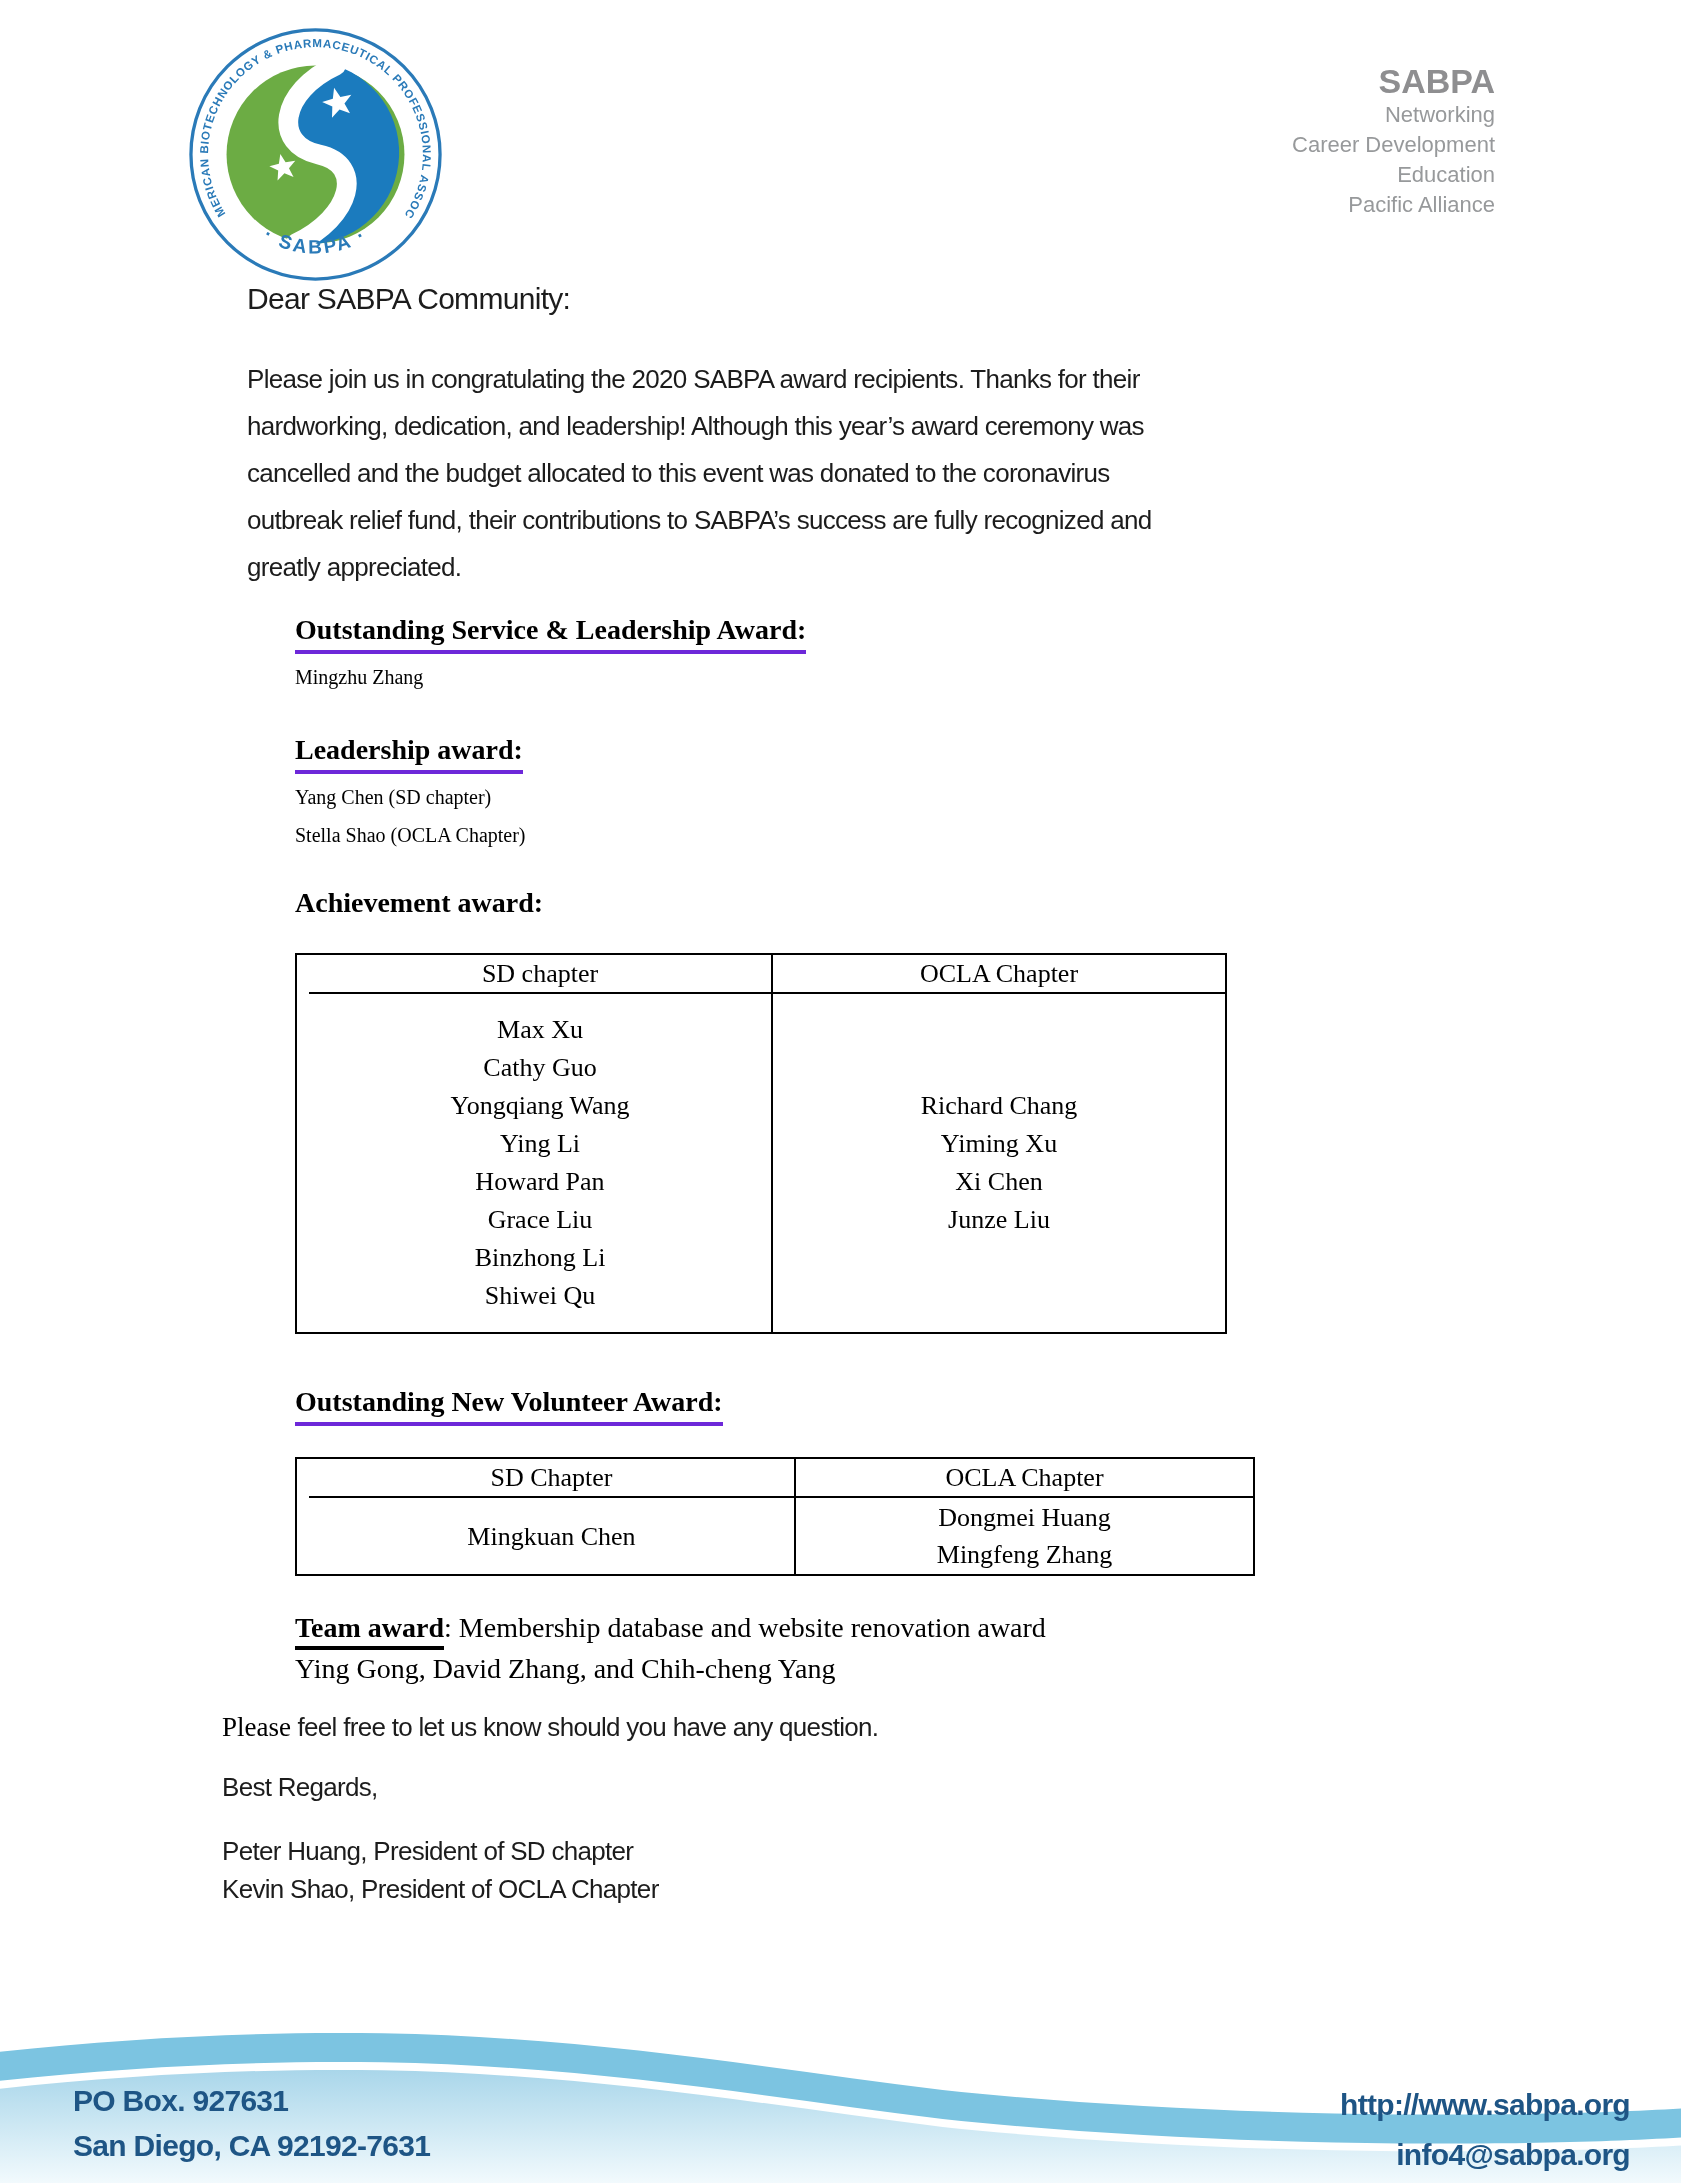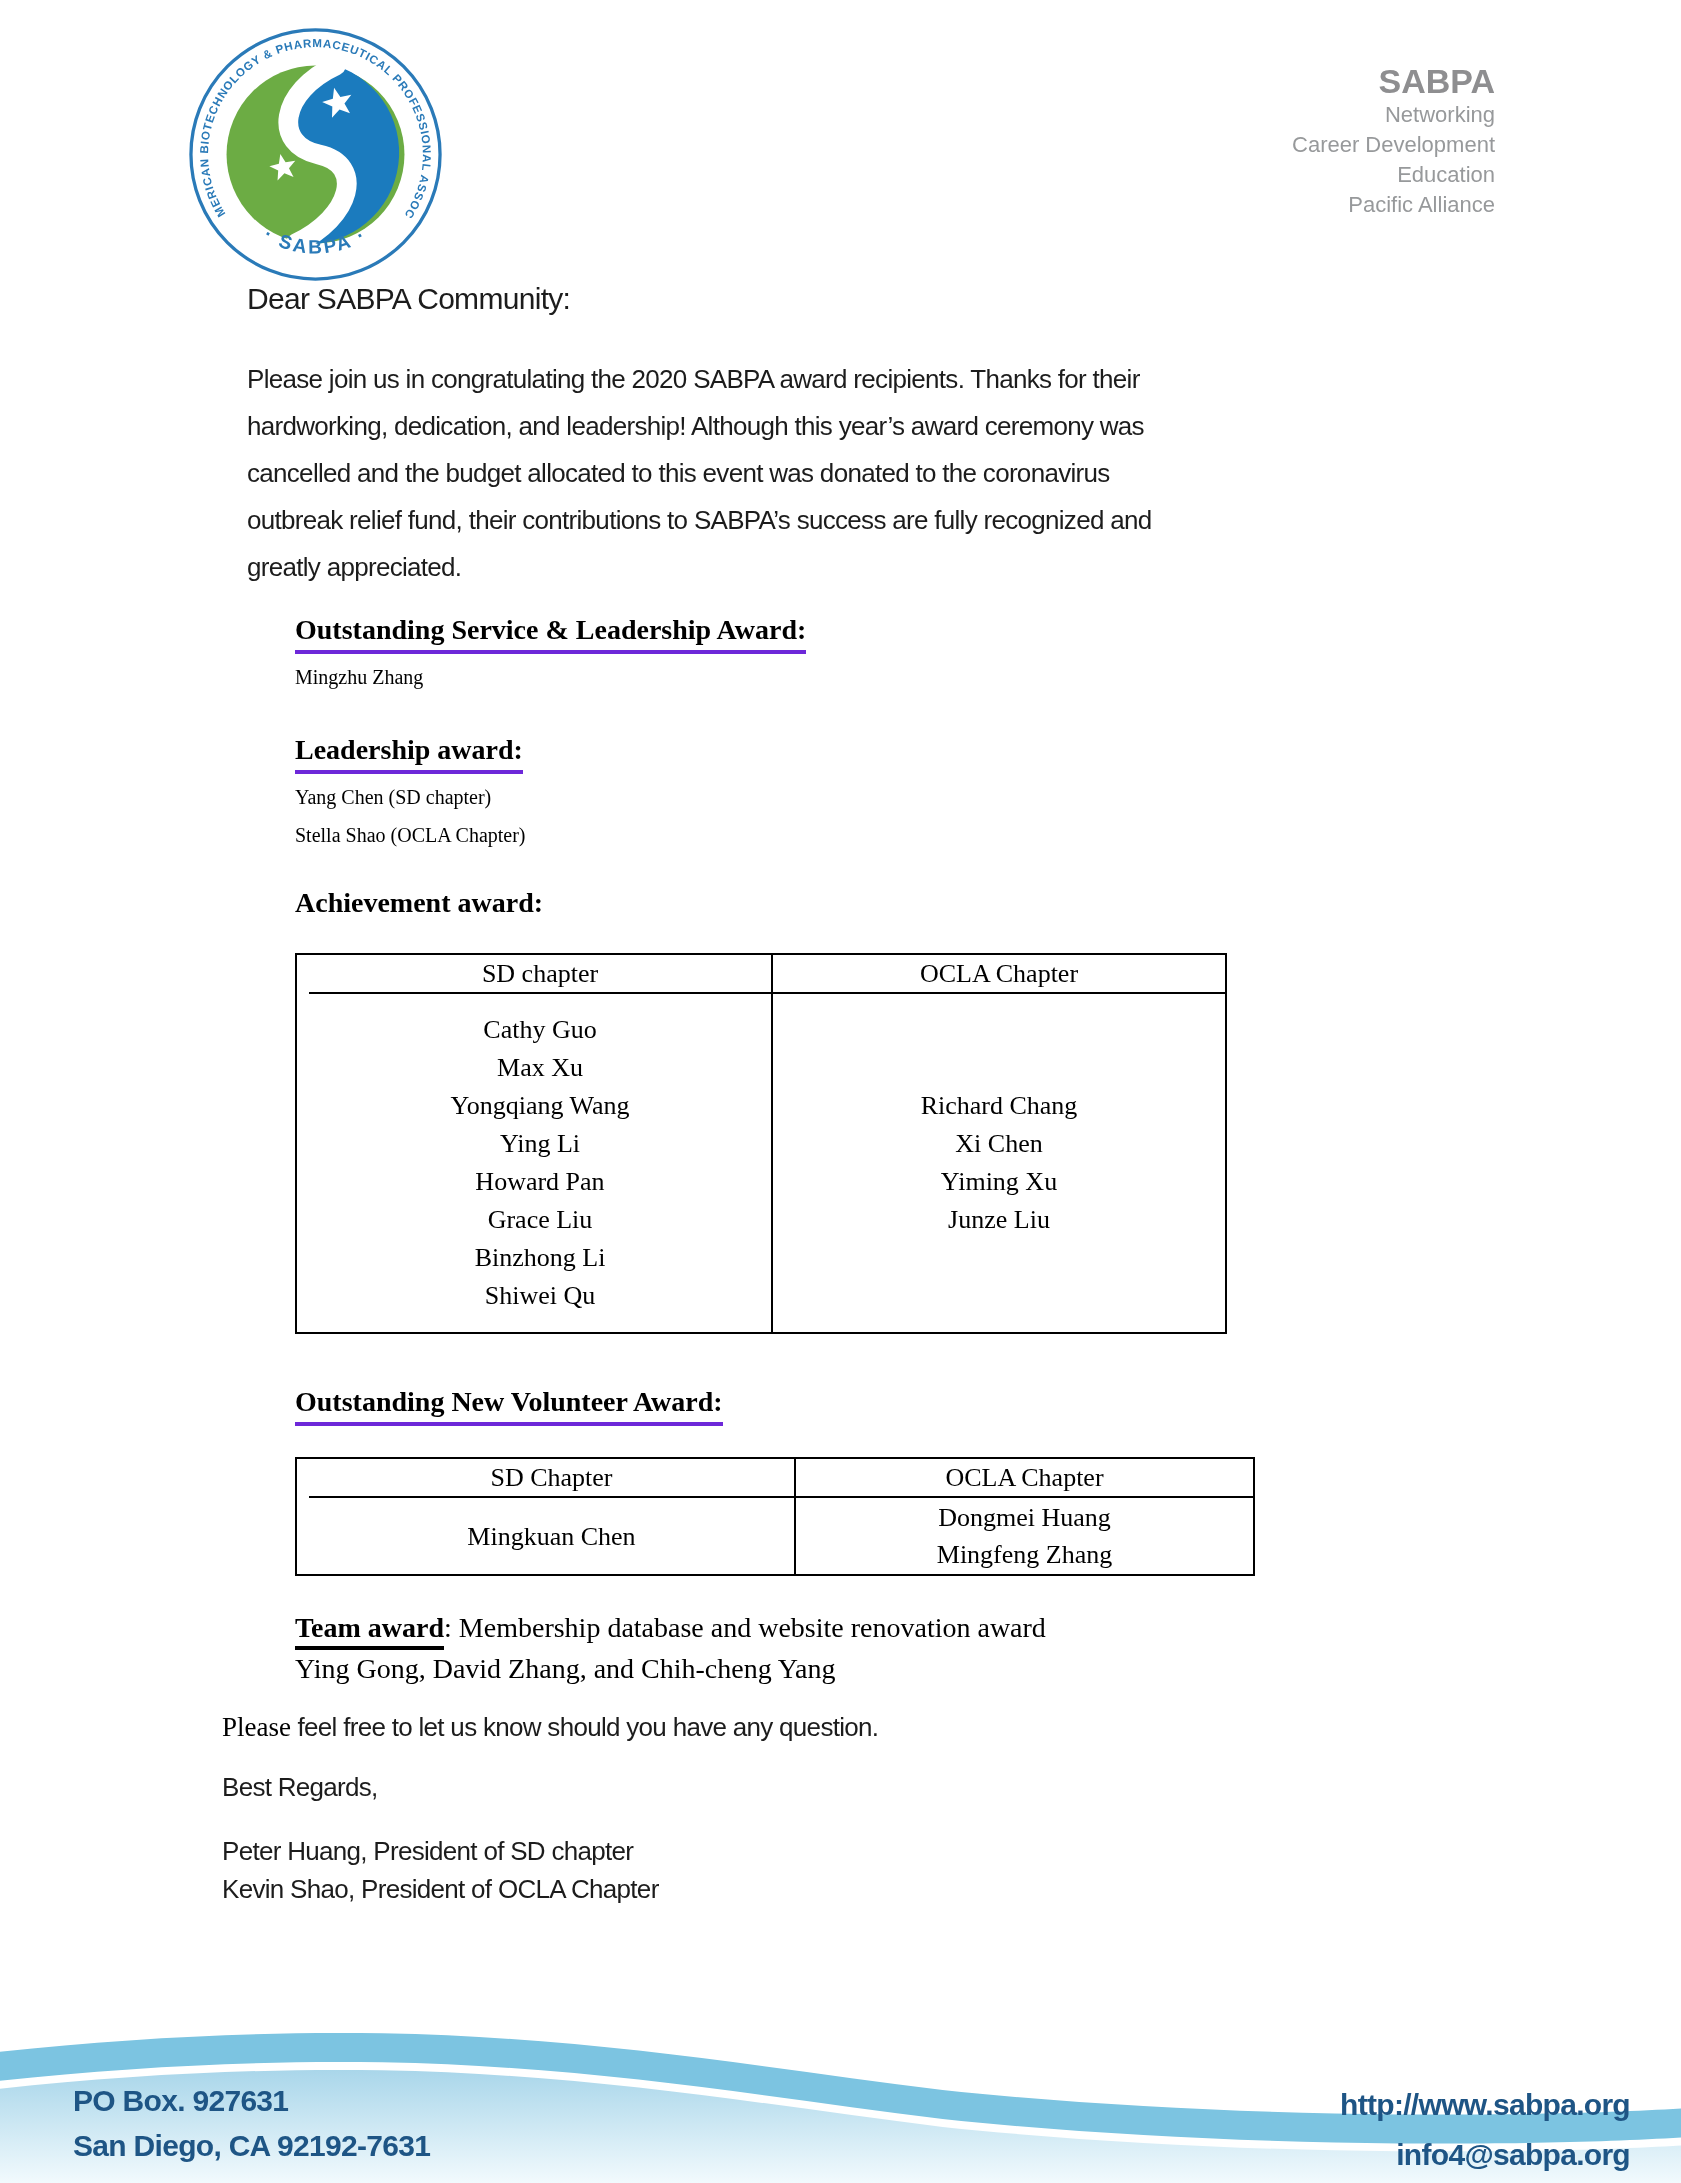--- a/index.html
+++ b/index.html
@@ -151,34 +151,34 @@
   </div>
 
   <div class="award-table t1">
     <div class="trow thead">
       <div class="tcell c1">SD chapter</div>
       <div class="tcell c2">OCLA Chapter</div>
     </div>
     <div class="trow tbody">
       <div class="tcell c1">
 
-      <div class="tline">Cathy Guo</div>
-          <div class="tline">Max Xu</div>
+      <div class="tline">Max Xu</div>
+          <div class="tline">Cathy Guo</div>
           <div class="tline">Yongqiang Wang</div>
           <div class="tline">Ying Li</div>
           <div class="tline">Howard Pan</div>
           <div class="tline">Grace Liu</div>
           <div class="tline">Binzhong Li</div>
           <div class="tline">Shiwei Qu</div>
         </div>
       <div class="tcell c2">
 
       <div class="tline">Richard Chang</div>
+          <div class="tline">Yiming Xu</div>
           <div class="tline">Xi Chen</div>
-          <div class="tline">Yiming Xu</div>
           <div class="tline">Junze Liu</div>
         </div>
     </div>
   </div>
 
   <div class="award-section serif" style="top:1385px;">
     <div class="award-heading">
       <span class="underline">Outstanding New Volunteer Award:</span>
     </div>
   </div>

